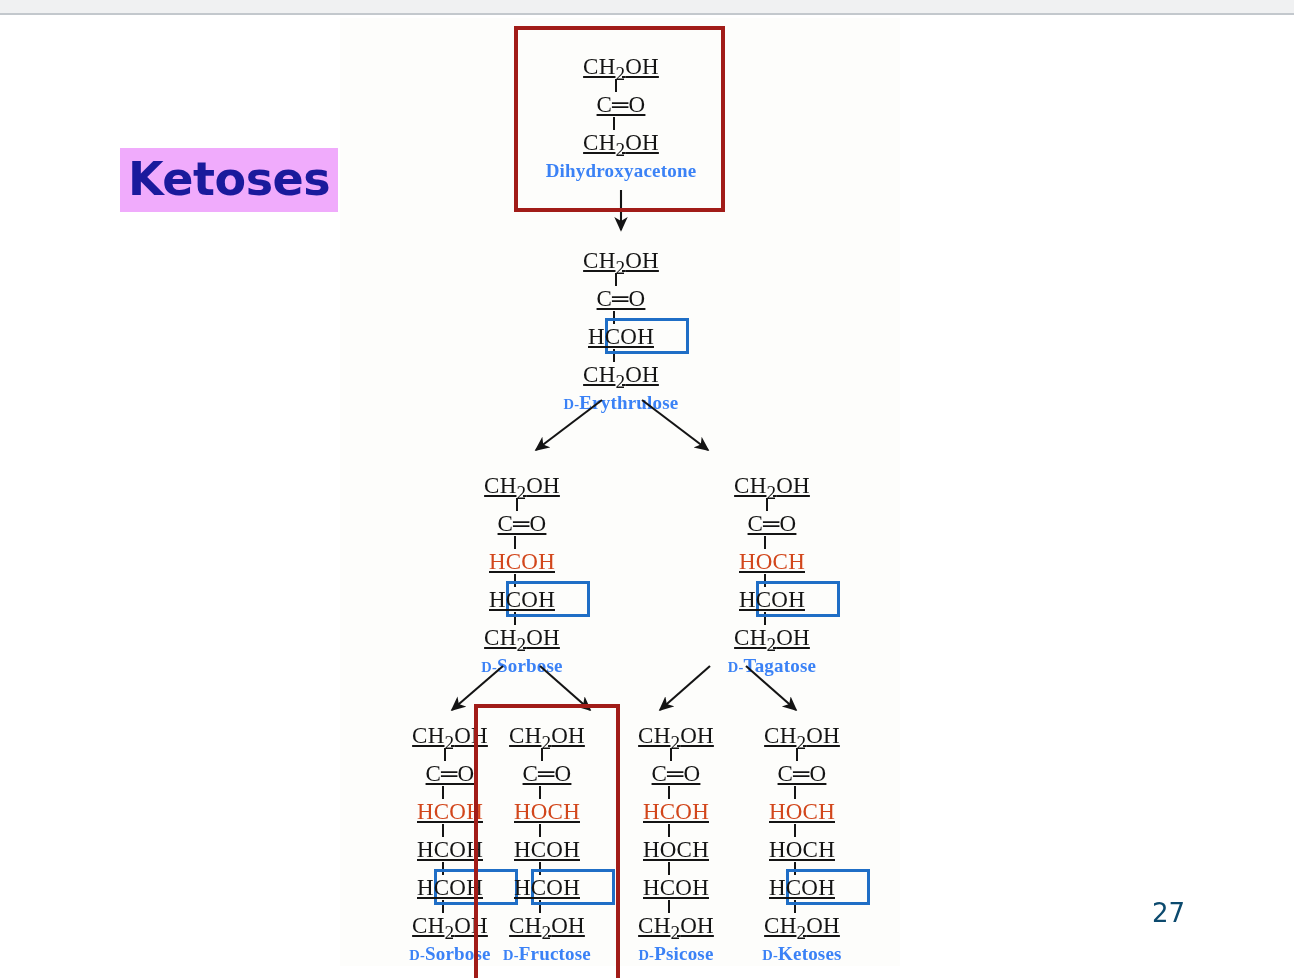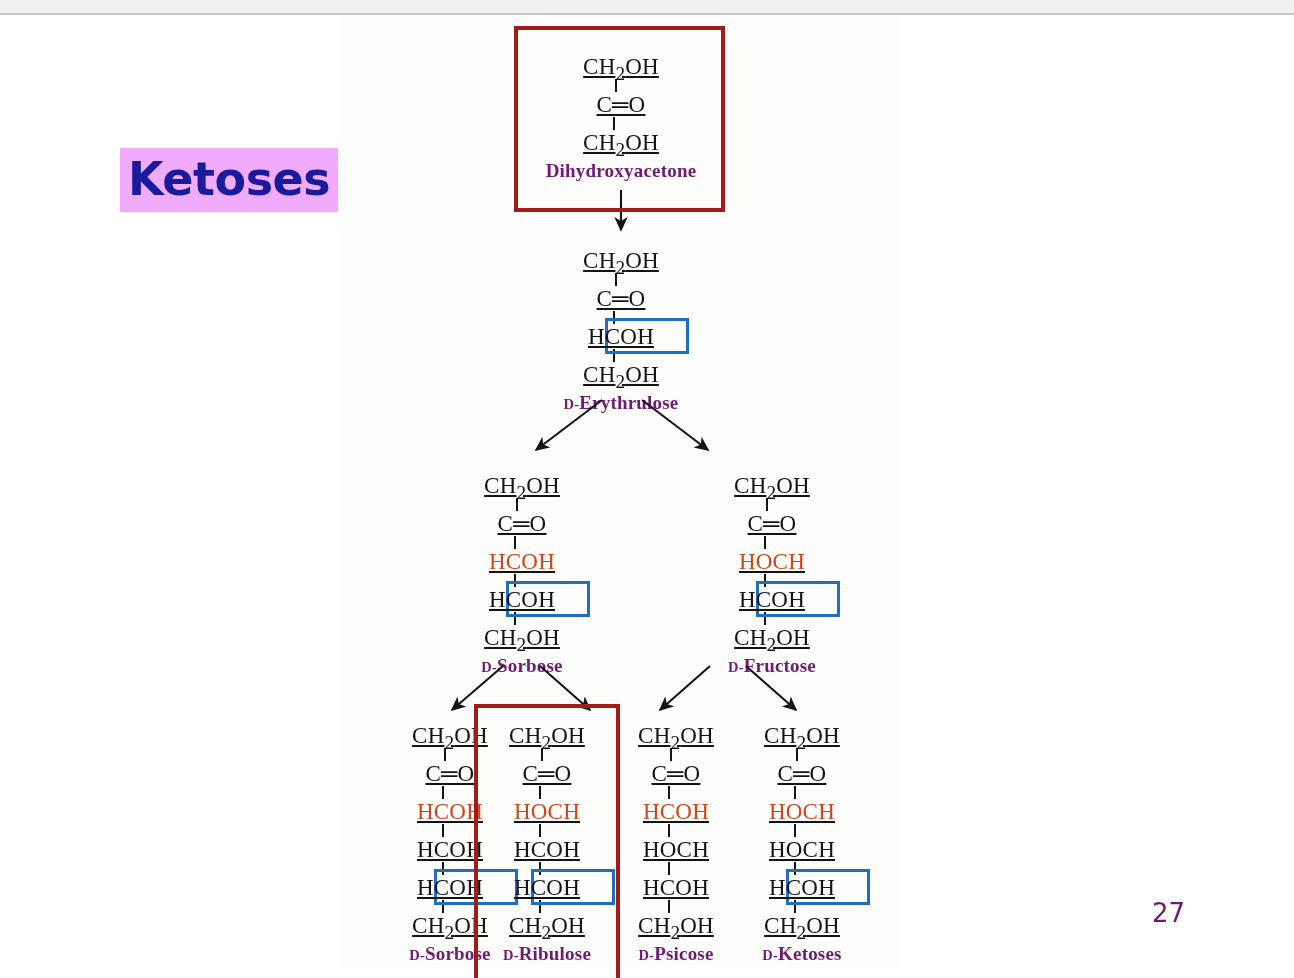--- a/index.html
+++ b/index.html
@@ -38,21 +38,21 @@
     padding: 2px 8px 4px 8px;
     letter-spacing: -0.5px;
     white-space: nowrap;
   }
   
   #page-number {
     position: absolute;
     left: 1152px; top: 898px;
     font-family: "DejaVu Sans", sans-serif;
     font-size: 26px;
-    color: #701a75;
+    color: #0c4a6e;
   }
   
   #figure {
     position: absolute;
     left: 340px; top: 18px;
     width: 560px; height: 948px;
     background: #fdfdfb;
   }
   
   .structure {
@@ -100,21 +100,21 @@
     background: transparent;
     z-index: 2;
     box-sizing: border-box;
   }
   
   .caption {
     margin-top: 5px;
     font-family: "Liberation Serif", "DejaVu Serif", serif;
     font-weight: bold;
     font-size: 19px;
-    color: #701a75;
+    color: #3b82f6;
     white-space: nowrap;
     letter-spacing: 0.2px;
   }
   .caption .dpre {
     font-size: 14.5px;
     font-weight: bold;
     vertical-align: 0.5px;
   }
   
   .redbox {
@@ -221,90 +221,90 @@
       <div class="bond c-align"></div>
       <div class="row red"><span class="txt">HOCH</span></div>
       <div class="bond c-align"></div>
       <div class="row">
         <div class="bluebox" style="left:22px; top:-6px; width:84px; height:36px;"></div>
         <span class="txt">HCOH</span>
       </div>
       <div class="bond c-align"></div>
       <div class="row"><span class="txt">CH<sub>2</sub>OH</span></div>
     </div>
+    <div class="caption"><span class="dpre">D-</span><span>Tagatose</span></div>
+  </div>
+
+  <div class="structure" style="left:30px; top:705px; width:160px;">
+    <div class="struct-rows">
+      <div class="row"><span class="txt">CH<sub>2</sub>OH</span></div>
+      <div class="bond"></div>
+      <div class="row"><span class="txt">C═O</span></div>
+      <div class="bond c-align"></div>
+      <div class="row red"><span class="txt">HCOH</span></div>
+      <div class="bond c-align"></div>
+      <div class="row"><span class="txt">HCOH</span></div>
+      <div class="bond c-align"></div>
+      <div class="row">
+        <div class="bluebox" style="left:22px; top:-6px; width:84px; height:36px;"></div>
+        <span class="txt">HCOH</span>
+      </div>
+      <div class="bond c-align"></div>
+      <div class="row"><span class="txt">CH<sub>2</sub>OH</span></div>
+    </div>
+    <div class="caption"><span class="dpre">D-</span><span>Sorbose</span></div>
+  </div>
+
+  <div class="structure" style="left:127px; top:705px; width:160px;">
+    <div class="struct-rows">
+      <div class="row"><span class="txt">CH<sub>2</sub>OH</span></div>
+      <div class="bond"></div>
+      <div class="row"><span class="txt">C═O</span></div>
+      <div class="bond c-align"></div>
+      <div class="row red"><span class="txt">HOCH</span></div>
+      <div class="bond c-align"></div>
+      <div class="row"><span class="txt">HCOH</span></div>
+      <div class="bond c-align"></div>
+      <div class="row">
+        <div class="bluebox" style="left:22px; top:-6px; width:84px; height:36px;"></div>
+        <span class="txt">HCOH</span>
+      </div>
+      <div class="bond c-align"></div>
+      <div class="row"><span class="txt">CH<sub>2</sub>OH</span></div>
+    </div>
     <div class="caption"><span class="dpre">D-</span><span>Fructose</span></div>
   </div>
 
-  <div class="structure" style="left:30px; top:705px; width:160px;">
+  <div class="structure" style="left:256px; top:705px; width:160px;">
     <div class="struct-rows">
       <div class="row"><span class="txt">CH<sub>2</sub>OH</span></div>
       <div class="bond"></div>
       <div class="row"><span class="txt">C═O</span></div>
       <div class="bond c-align"></div>
       <div class="row red"><span class="txt">HCOH</span></div>
       <div class="bond c-align"></div>
+      <div class="row"><span class="txt">HOCH</span></div>
+      <div class="bond c-align"></div>
       <div class="row"><span class="txt">HCOH</span></div>
       <div class="bond c-align"></div>
-      <div class="row">
-        <div class="bluebox" style="left:22px; top:-6px; width:84px; height:36px;"></div>
-        <span class="txt">HCOH</span>
-      </div>
-      <div class="bond c-align"></div>
-      <div class="row"><span class="txt">CH<sub>2</sub>OH</span></div>
-    </div>
-    <div class="caption"><span class="dpre">D-</span><span>Sorbose</span></div>
-  </div>
-
-  <div class="structure" style="left:127px; top:705px; width:160px;">
+      <div class="row"><span class="txt">CH<sub>2</sub>OH</span></div>
+    </div>
+    <div class="caption"><span class="dpre">D-</span><span>Psicose</span></div>
+  </div>
+
+  <div class="structure" style="left:382px; top:705px; width:160px;">
     <div class="struct-rows">
       <div class="row"><span class="txt">CH<sub>2</sub>OH</span></div>
       <div class="bond"></div>
       <div class="row"><span class="txt">C═O</span></div>
       <div class="bond c-align"></div>
       <div class="row red"><span class="txt">HOCH</span></div>
       <div class="bond c-align"></div>
-      <div class="row"><span class="txt">HCOH</span></div>
-      <div class="bond c-align"></div>
-      <div class="row">
-        <div class="bluebox" style="left:22px; top:-6px; width:84px; height:36px;"></div>
-        <span class="txt">HCOH</span>
-      </div>
-      <div class="bond c-align"></div>
-      <div class="row"><span class="txt">CH<sub>2</sub>OH</span></div>
-    </div>
-    <div class="caption"><span class="dpre">D-</span><span>Ribulose</span></div>
-  </div>
-
-  <div class="structure" style="left:256px; top:705px; width:160px;">
-    <div class="struct-rows">
-      <div class="row"><span class="txt">CH<sub>2</sub>OH</span></div>
-      <div class="bond"></div>
-      <div class="row"><span class="txt">C═O</span></div>
-      <div class="bond c-align"></div>
-      <div class="row red"><span class="txt">HCOH</span></div>
-      <div class="bond c-align"></div>
       <div class="row"><span class="txt">HOCH</span></div>
       <div class="bond c-align"></div>
-      <div class="row"><span class="txt">HCOH</span></div>
-      <div class="bond c-align"></div>
-      <div class="row"><span class="txt">CH<sub>2</sub>OH</span></div>
-    </div>
-    <div class="caption"><span class="dpre">D-</span><span>Psicose</span></div>
-  </div>
-
-  <div class="structure" style="left:382px; top:705px; width:160px;">
-    <div class="struct-rows">
-      <div class="row"><span class="txt">CH<sub>2</sub>OH</span></div>
-      <div class="bond"></div>
-      <div class="row"><span class="txt">C═O</span></div>
-      <div class="bond c-align"></div>
-      <div class="row red"><span class="txt">HOCH</span></div>
-      <div class="bond c-align"></div>
-      <div class="row"><span class="txt">HOCH</span></div>
-      <div class="bond c-align"></div>
       <div class="row">
         <div class="bluebox" style="left:22px; top:-6px; width:84px; height:36px;"></div>
         <span class="txt">HCOH</span>
       </div>
       <div class="bond c-align"></div>
       <div class="row"><span class="txt">CH<sub>2</sub>OH</span></div>
     </div>
     <div class="caption"><span class="dpre">D-</span><span>Ketoses</span></div>
   </div>
 

